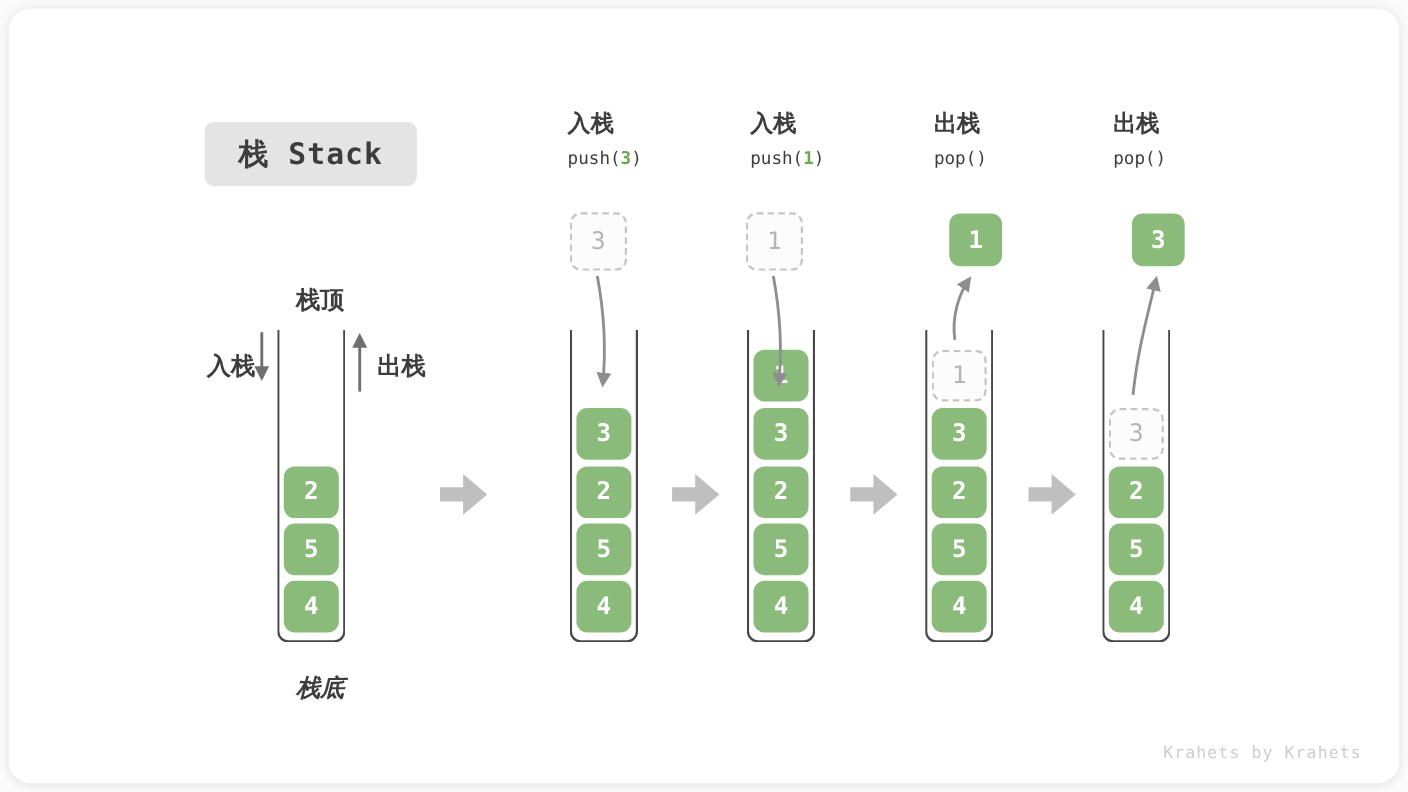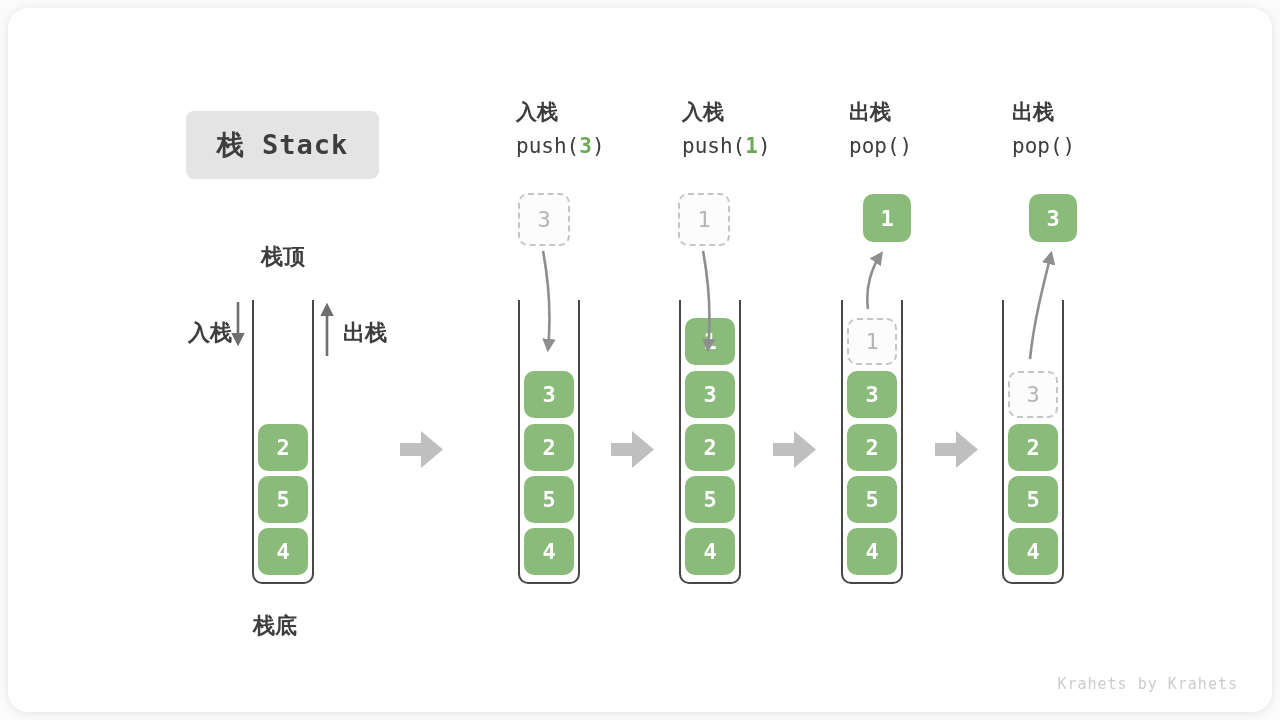--- a/index.html
+++ b/index.html
@@ -7,40 +7,40 @@
     position:relative;width:1280px;height:720px;overflow:hidden;
     background:#fbfbfb;
     font-family:"DejaVu Sans", sans-serif;
   }
   .card{
     position:absolute;left:8px;top:8px;width:1264px;height:704px;
     background:#ffffff;border-radius:20px;
     box-shadow:0 1px 10px rgba(0,0,0,0.10);
   }
   .title-box{
-    position:absolute;left:186px;top:111px;width:193px;height:68px;
+    position:absolute;left:186px;top:111px;width:193px;height:58px;
     background:var(--title_bg);border-radius:8px;
     display:flex;align-items:center;justify-content:center;
     font-family:"DejaVu Sans Mono", monospace;
     font-size:27px;font-weight:700;color:var(--text_dark);letter-spacing:1px;
   }
   .side-lbl{
     position:absolute;font-size:22px;font-weight:700;color:var(--text_dark);
   }
-  .stack-top{left:253px;top:242px;width:60px;text-align:center;}
-  .stack-bottom{left:253px;top:611px;width:60px;text-align:left;}
+  .stack-top{left:253px;top:258px;width:60px;text-align:right;}
+  .stack-bottom{left:253px;top:611px;width:60px;text-align:right;font-style:italic;}
   .push-side{left:146px;top:318px;width:86px;text-align:right;}
   .pop-side{left:343px;top:318px;width:86px;text-align:left;}
 
   .op{position:absolute;top:102px;}
   .op1{left:516px;} .op2{left:682px;} .op3{left:849px;} .op4{left:1012px;}
   .op-cn{font-size:21px;font-weight:700;color:var(--text_dark);line-height:1;}
   .op-code{
     margin-top:13px;font-family:"DejaVu Sans Mono", monospace;
-    font-size:21px;color:var(--text_dark);line-height:1;
+    font-size:16px;color:var(--text_dark);line-height:1;
   }
   .op-code .arg{color:var(--code_green);font-weight:700;}
 
   .container{
     position:absolute;top:300px;height:284px;width:62px;box-sizing:border-box;
     border-left:2px solid var(--wall);
     border-right:2px solid var(--wall);
     border-bottom:2px solid var(--wall);
     border-bottom-left-radius:10px;border-bottom-right-radius:10px;
     background:transparent;

